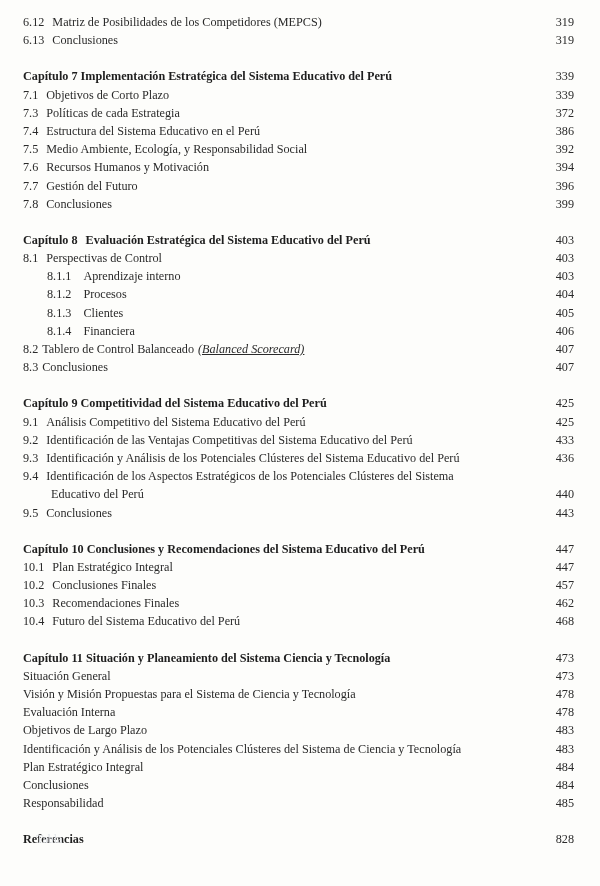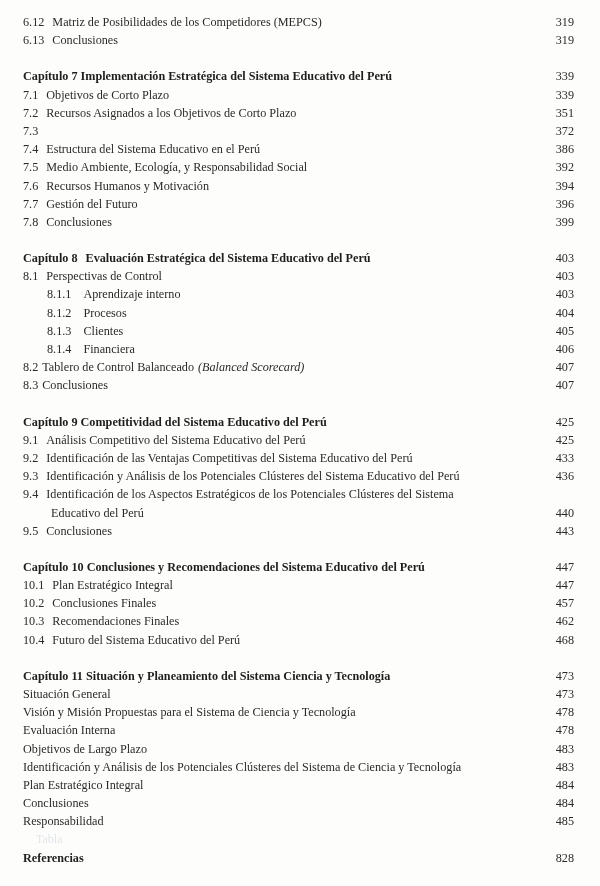--- a/index.html
+++ b/index.html
@@ -38,21 +38,21 @@
     .row.chapter {
       font-weight: bold;
       color: #1e1e1e;
     }
     .row.chapter .page-num { font-weight: normal; }
     .row .page-num {
       color: #2a2a2a;
     }
     .row.cont .label { padding-left: 28px; }
     .gap { height: 18px; }
-    .italic { font-style: italic; }
+    .italic { font-style: italic; text-decoration: underline; }
     .ghost {
       position: absolute;
       left: 36px;
       top: 832px;
       font-size: 12px;
       color: #e3e6ea;
       font-family: "Liberation Serif", serif;
     }
   </style>
 </head>
@@ -89,30 +89,23 @@
     <div class="row">
       <span class="label">
           <span>7.1</span>
           <span class="num-gap"></span>
           <span>Objetivos de Corto Plazo</span>
         </span>
       <span class="page-num">339</span>
     </div>
     <div class="row">
       <span class="label">
-          <span>7.2</span>
-          <span class="num-gap"></span>
-          <span>Recursos Asignados a los Objetivos de Corto Plazo</span>
-        </span>
-      <span class="page-num">351</span>
-    </div>
-    <div class="row">
-      <span class="label">
           <span>7.3</span>
           <span class="num-gap"></span>
+          <span>Políticas de cada Estrategia</span>
         </span>
       <span class="page-num">372</span>
     </div>
     <div class="row">
       <span class="label">
           <span>7.4</span>
           <span class="num-gap"></span>
           <span>Estructura del Sistema Educativo en el Perú</span>
         </span>
       <span class="page-num">386</span>

